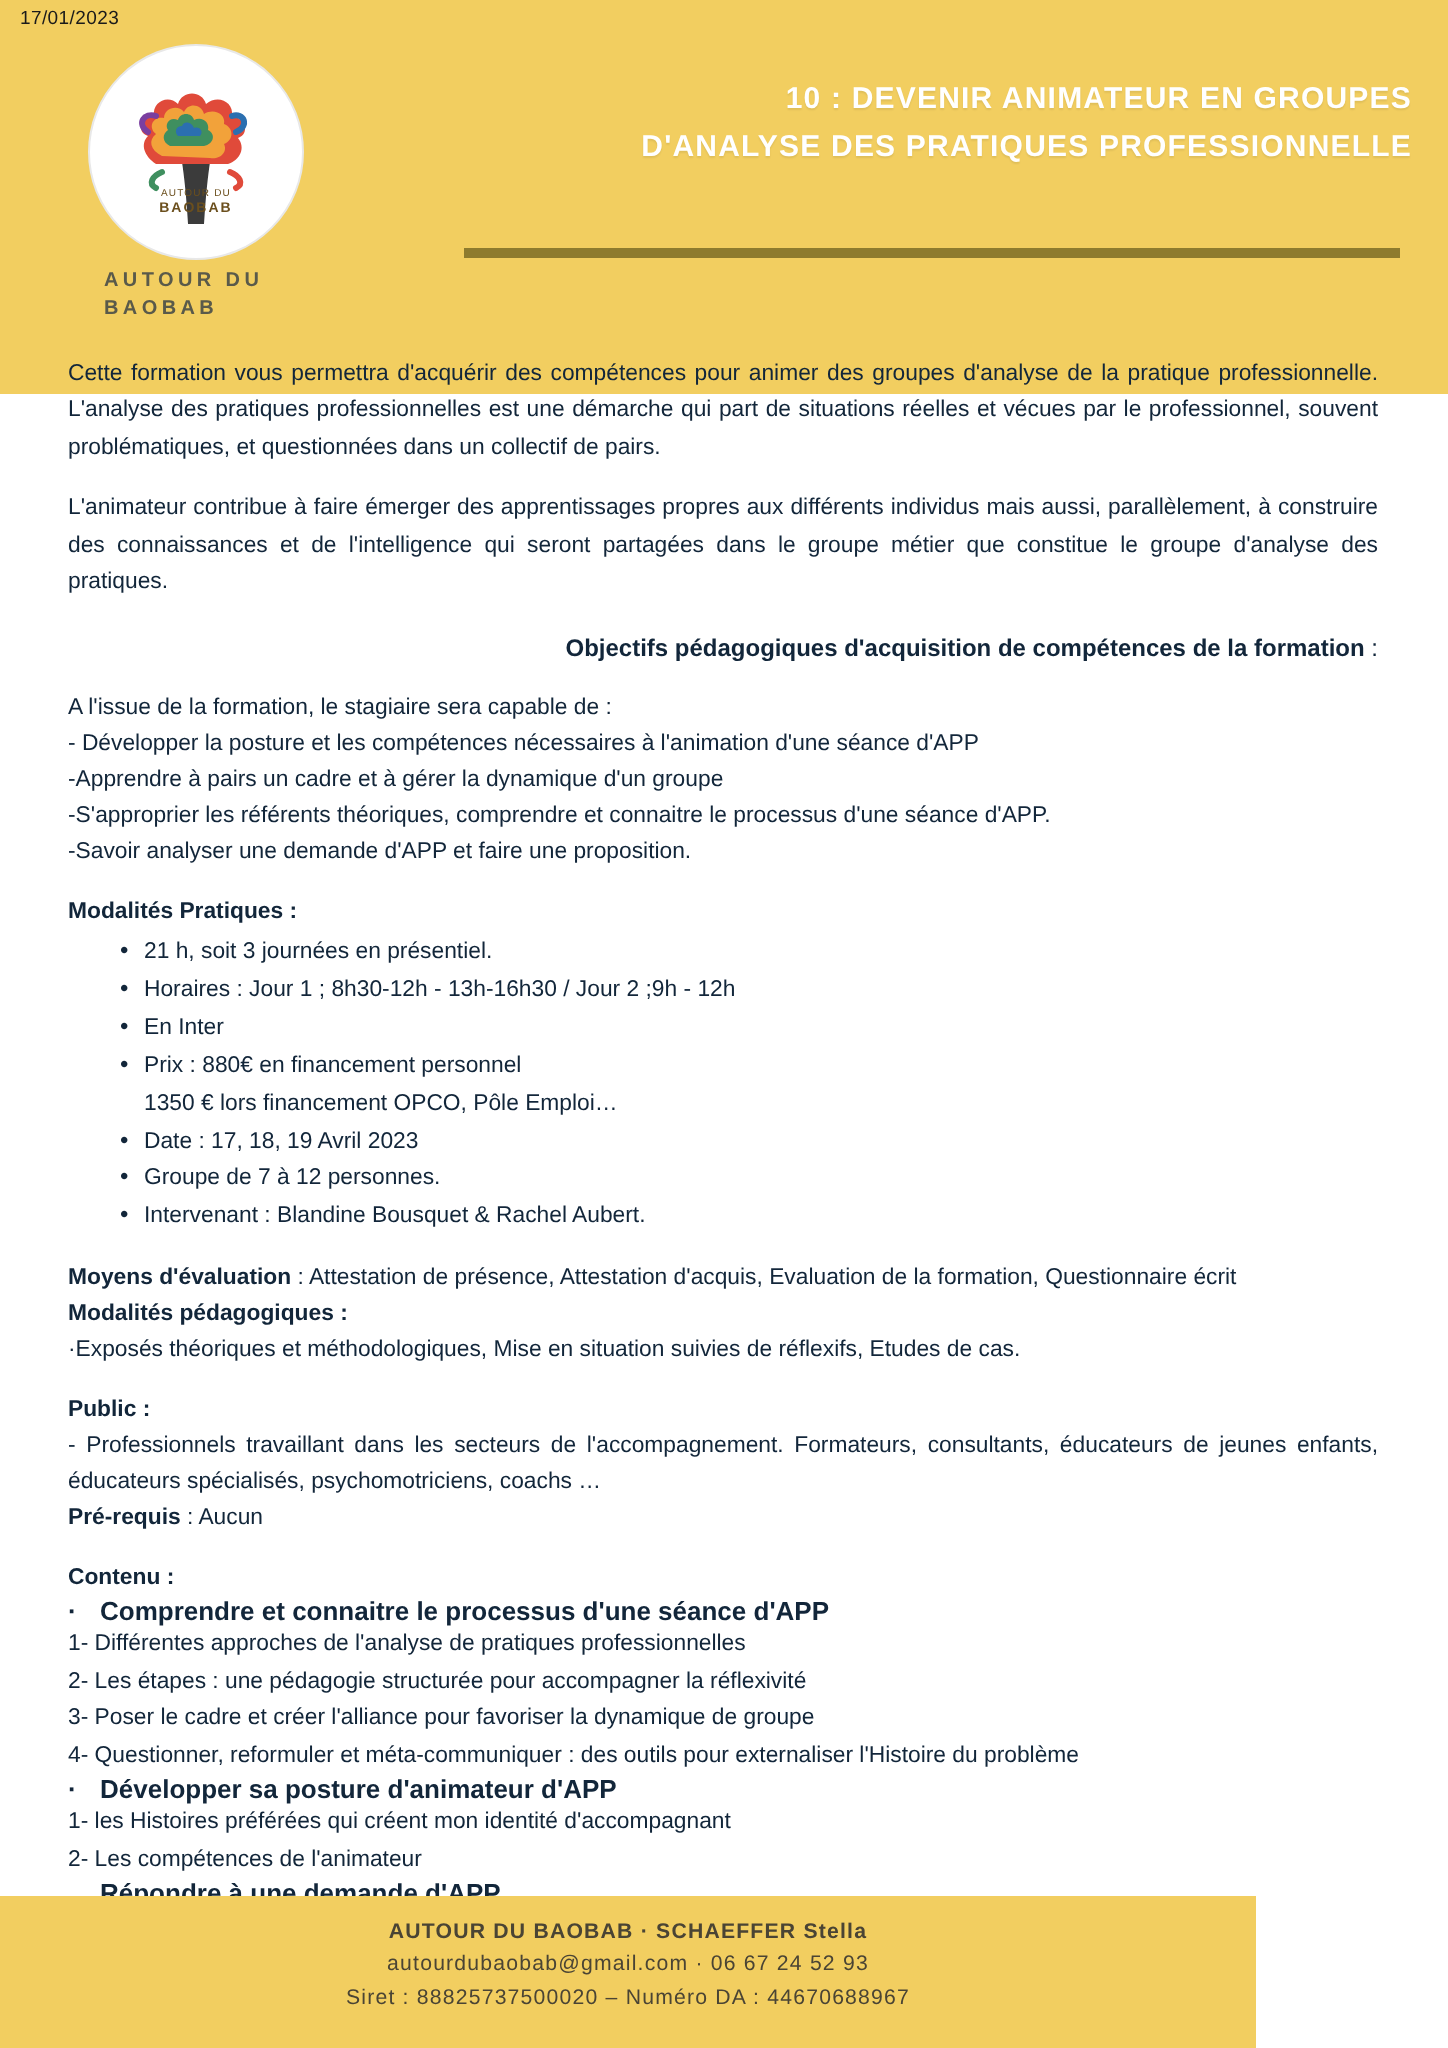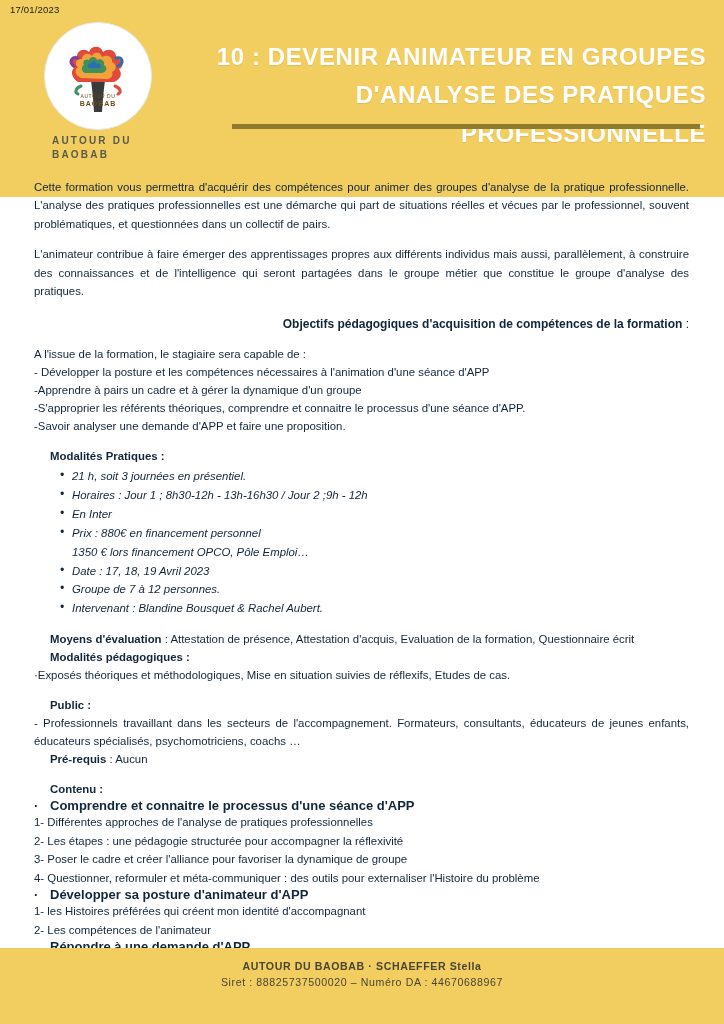--- a/index.html
+++ b/index.html
@@ -68,21 +68,21 @@
     font-weight: 600;
   }
   .header-title {
     position: absolute;
     left: 150px;
     right: 18px;
     top: 38px;
     text-align: right;
     color: #ffffff;
     font-weight: bold;
-    font-size: 24px;
+    font-size: 15px;
     line-height: 1.6;
     letter-spacing: 0.6px;
     text-shadow: 0 1px 1px rgba(0,0,0,0.08);
   }
   .header-rule {
     position: absolute;
     left: 232px;
     right: 24px;
     top: 124px;
     height: 5px;
@@ -114,32 +114,31 @@
     color: #12263a;
   }
   .section-center .reg { font-weight: normal; }
   .line {
     font-size: 11.4px;
     line-height: 1.58;
     color: #12263a;
   }
   .line.justify { text-align: justify; }
   .blk { margin-bottom: 12px; }
-  .bold { font-weight: bold; margin-left: 16px; }
+  .bold { font-weight: bold; }
   ul.bullets {
     margin: 2px 0 0 0;
     padding-left: 26px;
     list-style: none;
   }
   ul.bullets li {
     font-size: 11.4px;
     line-height: 1.66;
     position: relative;
     padding-left: 12px;
-    font-style: italic;
   }
   ul.bullets li::before {
     content: "•";
     position: absolute;
     left: 0;
     top: -1px;
     font-size: 12px;
   }
   ul.bullets li.nobullet::before { content: ""; }
   .indent-sub { padding-left: 46px; }
@@ -151,21 +150,21 @@
     font-size: 13px;
     font-weight: bold;
     padding-left: 28px;
   }
   .dot-prefix { display: inline-block; width: 16px; }
   
   .footer {
     position: absolute;
     bottom: 0;
     left: 0;
-    width: 724px;
+    width: 628px;
     height: 76px;
     background: #f2ce60;
     text-align: center;
     padding-top: 10px;
     color: #4a4434;
   }
   .footer div {
     font-size: 10.6px;
     line-height: 1.55;
     letter-spacing: 0.6px;
@@ -270,16 +269,17 @@
 
       <div class="contenu-sub"><span class="dot-prefix" style="margin-left:-28px;"> </span><span>Répondre à une demande d'APP</span></div>
       <div class="contenu-item">1- Analyse de la demande, contrat et déontologie</div>
       <div class="contenu-item">2- Retour d'expérience, feed forward et supervision (jour 3)</div>
     </div>
 
   </div>
 
   <div class="footer">
     <div class="f1">AUTOUR DU BAOBAB · SCHAEFFER Stella</div>
+    <div>autourdubaobab@gmail.com · 06 67 24 52 93</div>
     <div>Siret : 88825737500020 – Numéro DA : 44670688967</div>
   </div>
 
 </div>
 
 </body></html>

